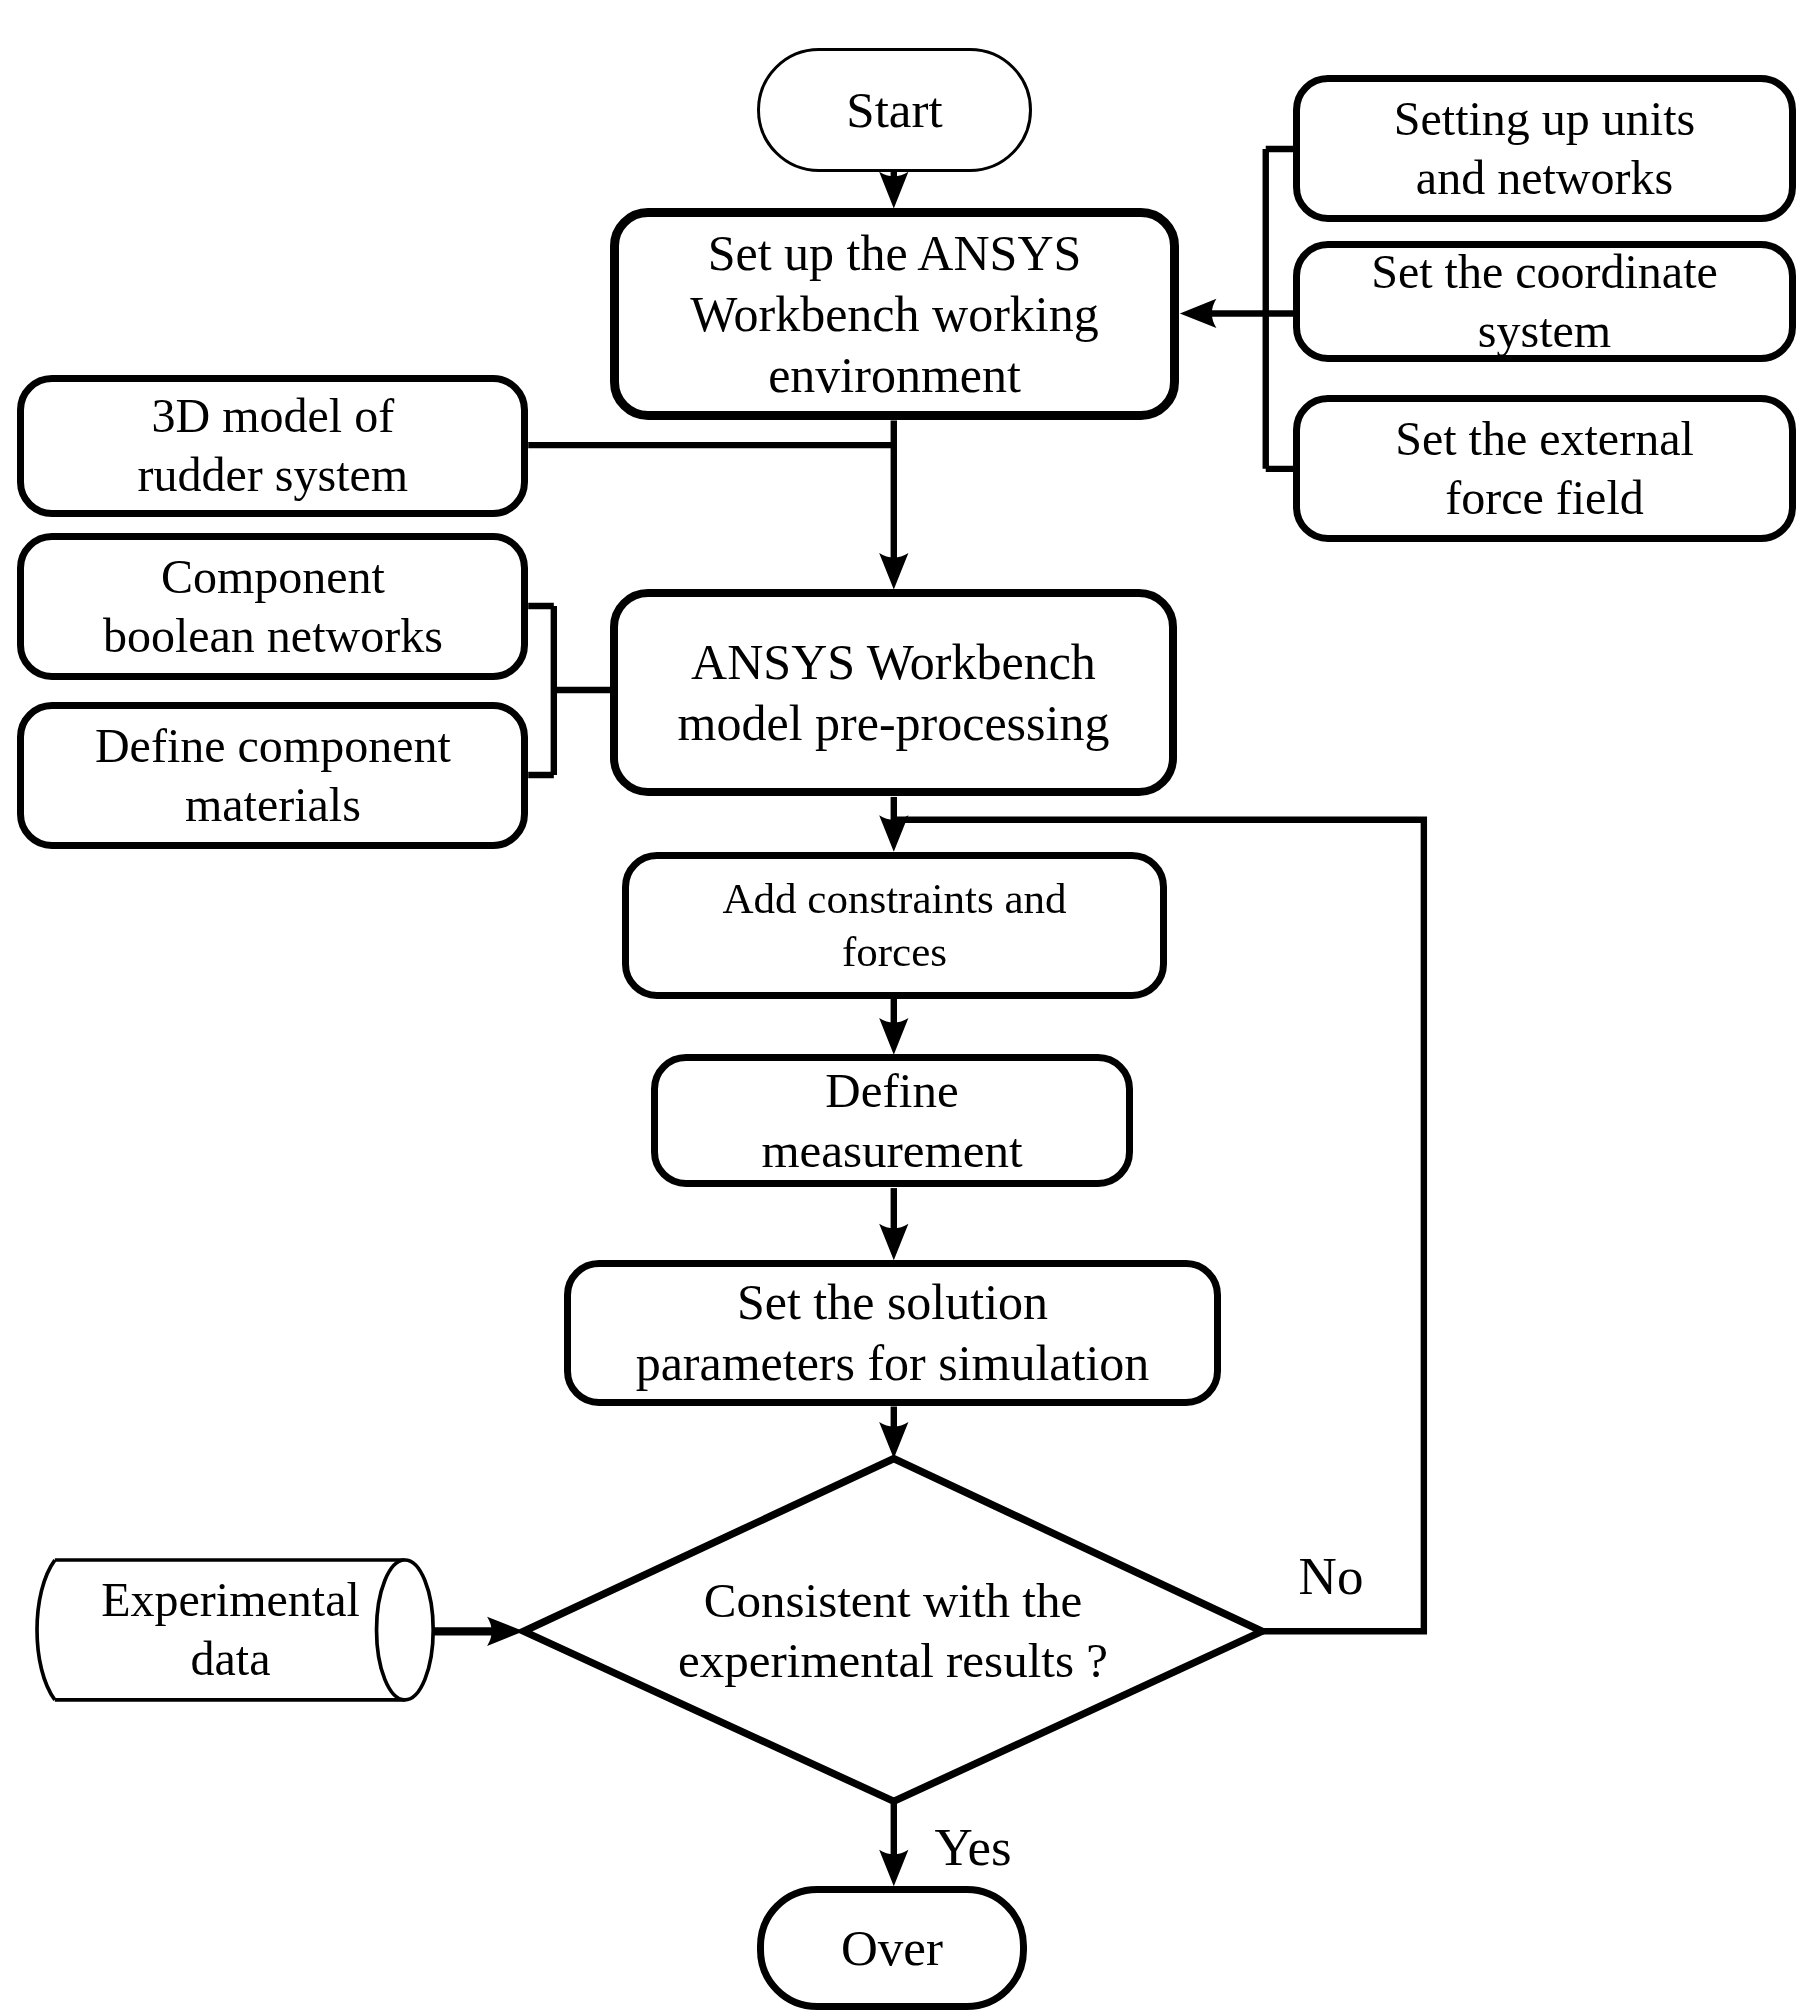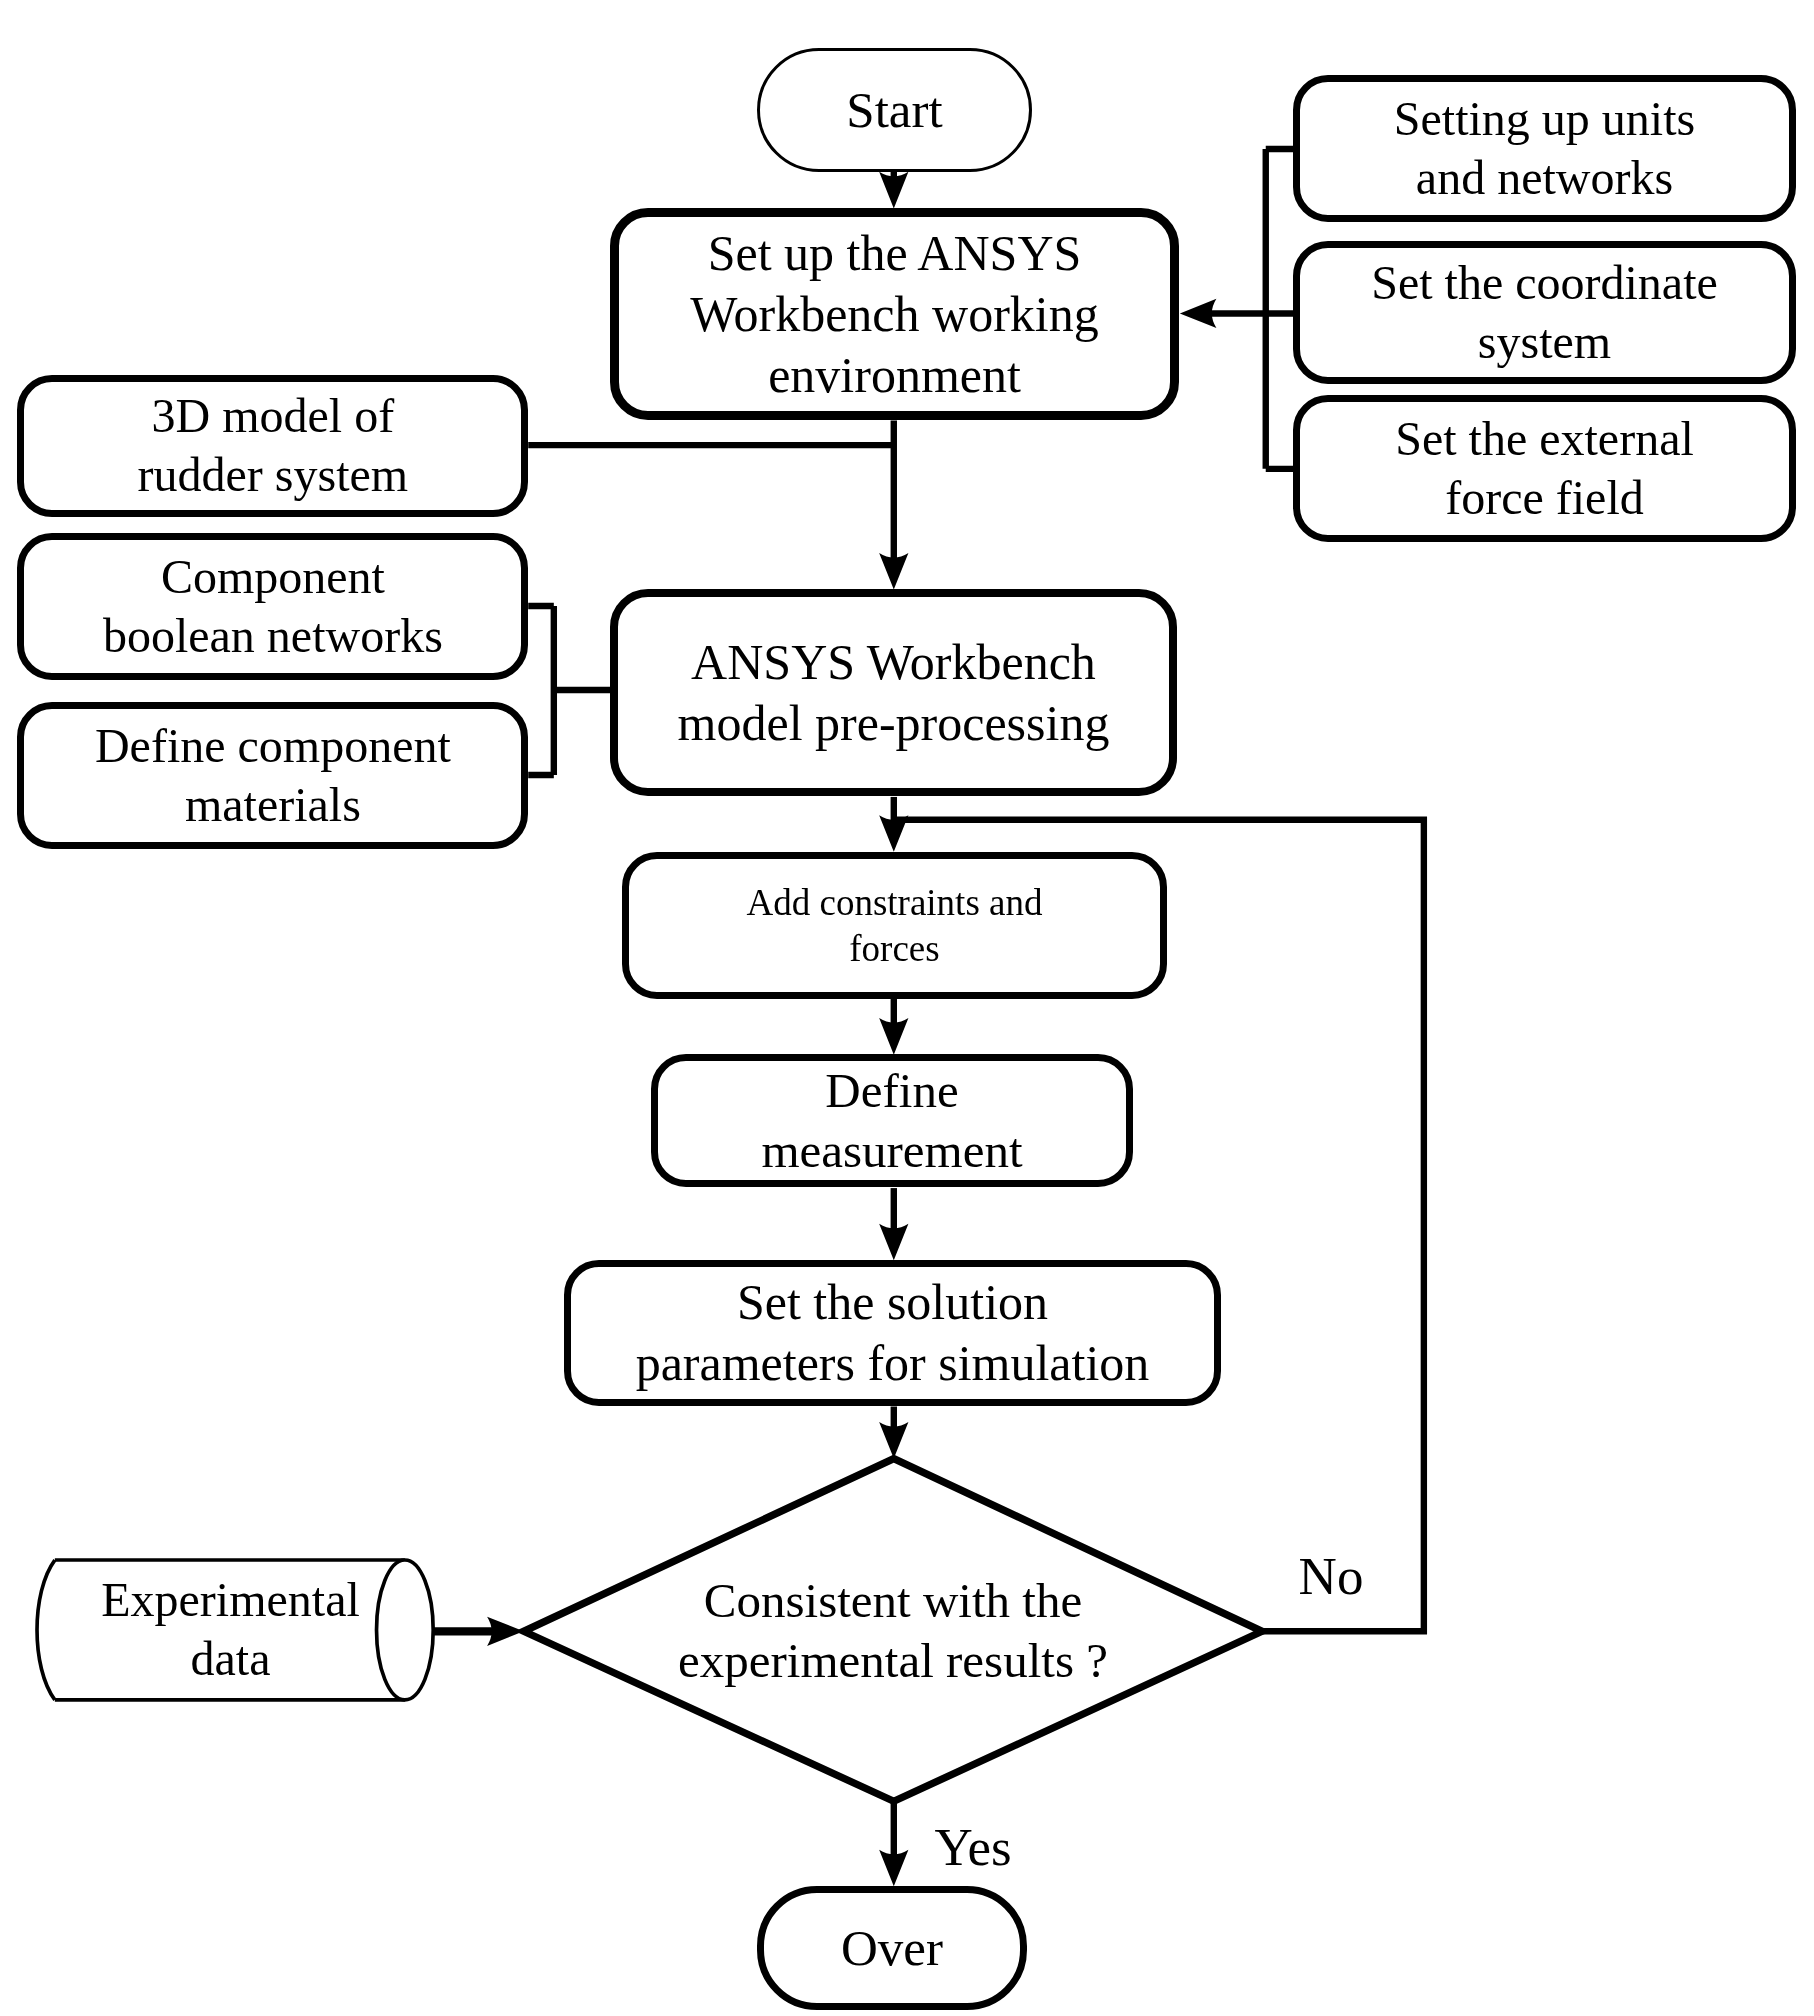--- a/index.html
+++ b/index.html
@@ -39,27 +39,27 @@
     text-align: center;
     white-space: pre-line;
     line-height: 1.22;
     background: transparent;
     border: none;
   }
   
   .n-start        { left: 757px;  top: 16.4px;   width: 275px; height: 124px; border-radius: 62px; border-width: 3.7px; font-size: 51px; margin-top: 32px; }
   .n-setup        { left: 610px;  top: 208px;  width: 569px; height: 212px; border-width: 9.1px; font-size: 50px; border-radius: 38px; }
   .n-units        { left: 1293px; top: 75px;   width: 503px; height: 147px; font-size: 48px; text-align: center; }
-  .n-coord        { left: 1293px; top: 241px;  width: 503px; height: 143px; font-size: 48px; }
+  .n-coord        { left: 1293px; top: 241px;  width: 503px; height: 121px; font-size: 48px; }
   .n-force        { left: 1293px; top: 395px;  width: 503px; height: 147px; font-size: 48px; }
   .n-model3d      { left: 17.4px;   top: 375px;  width: 511px; height: 142px; font-size: 48px; }
   .n-boolean      { left: 17.4px;   top: 533px;  width: 511px; height: 147px; font-size: 48px; }
   .n-materials    { left: 17.4px;   top: 702px;  width: 511px; height: 147px; font-size: 48px; }
   .n-preproc      { left: 610px;  top: 589px;  width: 567px; height: 207px; border-width: 8.2px; font-size: 50px; border-radius: 38px; }
-  .n-addcon       { left: 622px;  top: 852px;  width: 545px; height: 147px; font-size: 37px; }
+  .n-addcon       { left: 622px;  top: 852px;  width: 545px; height: 147px; font-size: 43px; }
   .n-defmeas      { left: 651px;  top: 1054px; width: 482px; height: 133px; font-size: 49px; }
   .n-solparams    { left: 564px;  top: 1260px; width: 657px; height: 146px; font-size: 50px; }
   .n-over         { left: 757px;  top: 1886px; width: 270px; height: 124px; border-radius: 60px; font-size: 51px; }
   .t-decision     { left: 573px;  top: 1535px; width: 640px; height: 192px; font-size: 49px; }
   .t-expdata      { left: 48px;   top: 1564px; width: 365px; height: 132px; font-size: 48px; }
   .t-no           { left: 1276px; top: 1540px; width: 110px; height: 73px;  font-size: 53px; }
   .t-yes          { left: 909px;  top: 1811px; width: 128px; height: 73px;  font-size: 53px; }
 </style>
 </head>
 <body>

